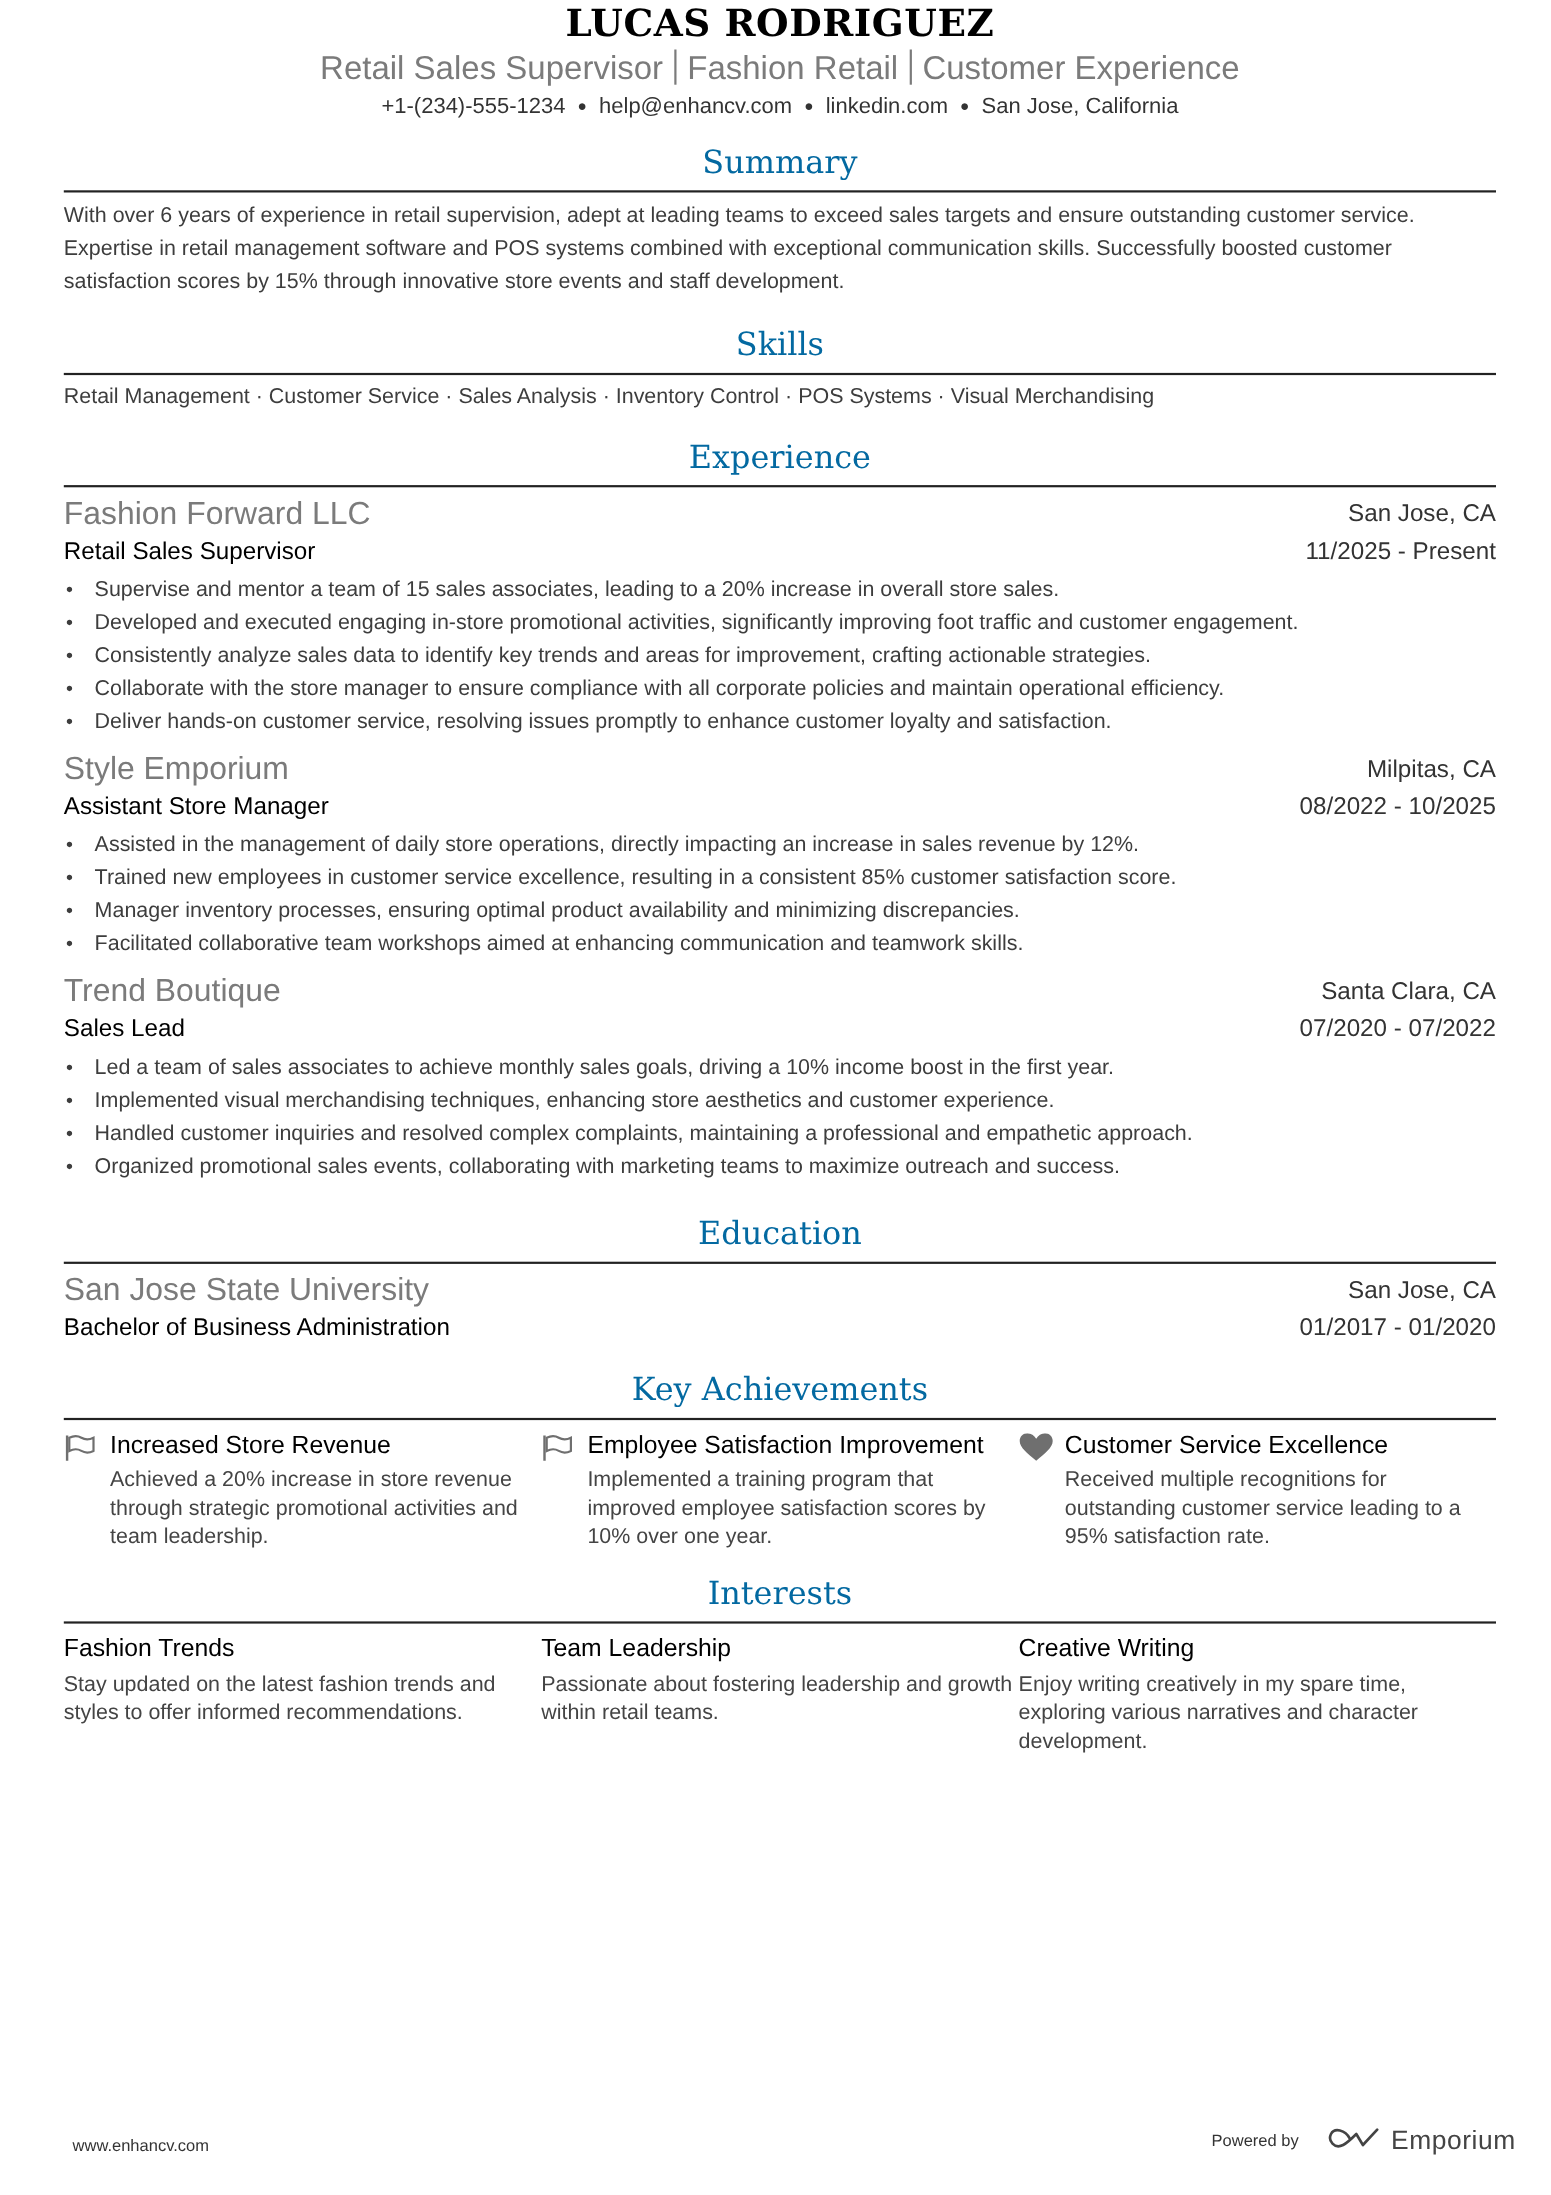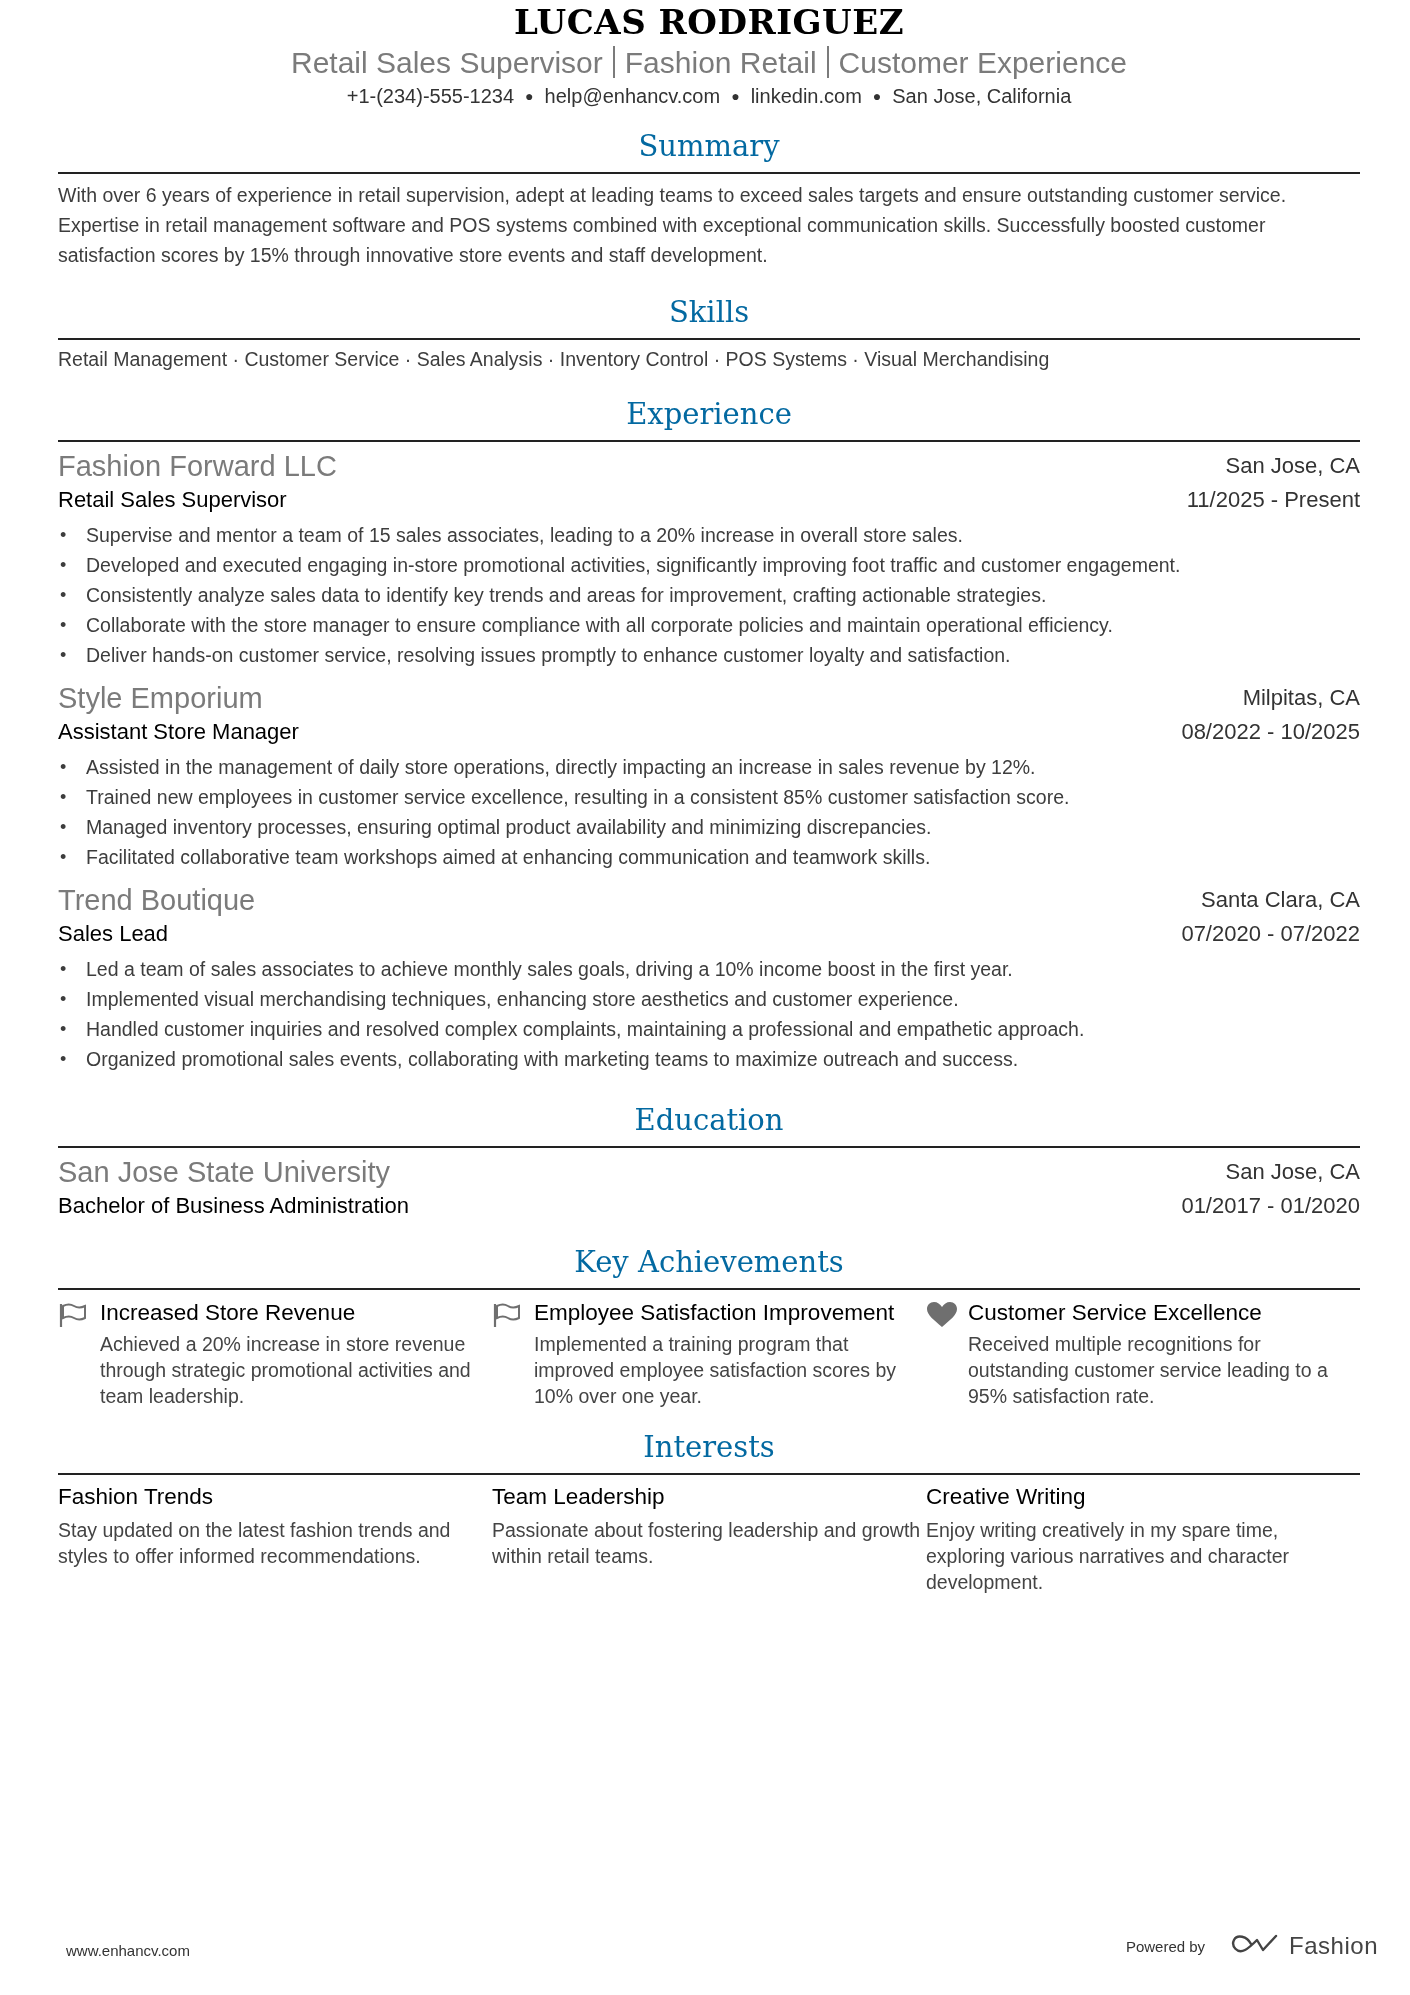--- a/index.html
+++ b/index.html
@@ -90,21 +90,21 @@
         <div class="company">Style Emporium</div>
         <div class="location">Milpitas, CA</div>
       </div>
       <div class="row">
         <div class="role">Assistant Store Manager</div>
         <div class="dates">08/2022 - 10/2025</div>
       </div>
       <ul class="bullets">
         <li>Assisted in the management of daily store operations, directly impacting an increase in sales revenue by 12%.</li>
         <li>Trained new employees in customer service excellence, resulting in a consistent 85% customer satisfaction score.</li>
-        <li>Managed inventory processes, ensuring optimal product availability and minimizing discrepancies.</li>
+        <li>Manager inventory processes, ensuring optimal product availability and minimizing discrepancies.</li>
         <li>Facilitated collaborative team workshops aimed at enhancing communication and teamwork skills.</li>
       </ul>
     </div>
 
     <div style="margin-top:10px;">
       <div class="row">
         <div class="company">Trend Boutique</div>
         <div class="location">Santa Clara, CA</div>
       </div>
       <div class="row">
@@ -198,14 +198,14 @@
 </div>
 
 <div class="footer-left">www.enhancv.com</div>
 <div class="footer-right">
   <span class="powered">Powered by</span>
   <span>
     <svg width="48" height="24" viewBox="0 0 48 24">
         <path d="M20 12 C16 4 6 2 3 8 C0 14 6 22 14 18 C18 16 22 12 26 8 L32 18 L45 4" fill="none" stroke="#444" stroke-width="2.4" stroke-linecap="round" stroke-linejoin="round"></path>
       </svg>
   </span>
-  <span class="brand">Fashion</span>
+  <span class="brand">Emporium</span>
 </div>
 
 </body></html>

